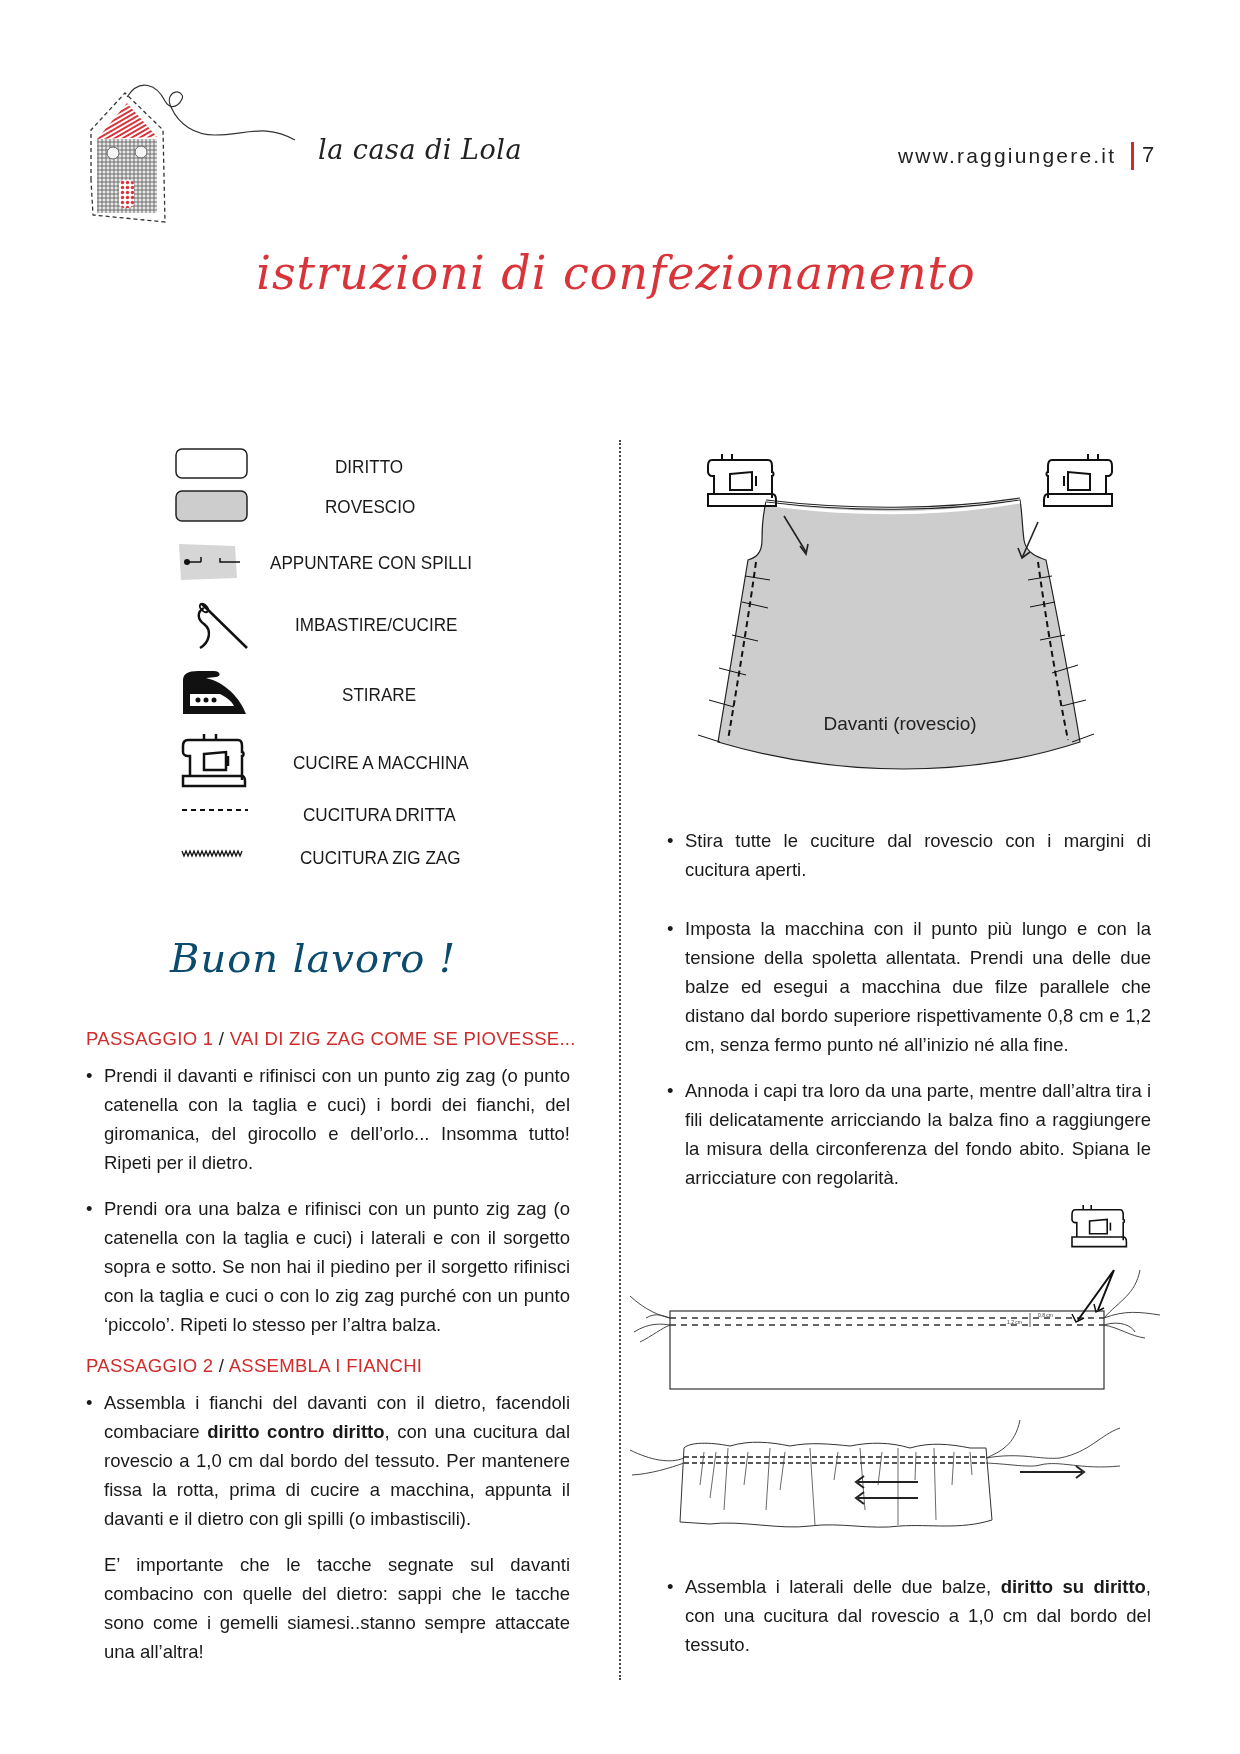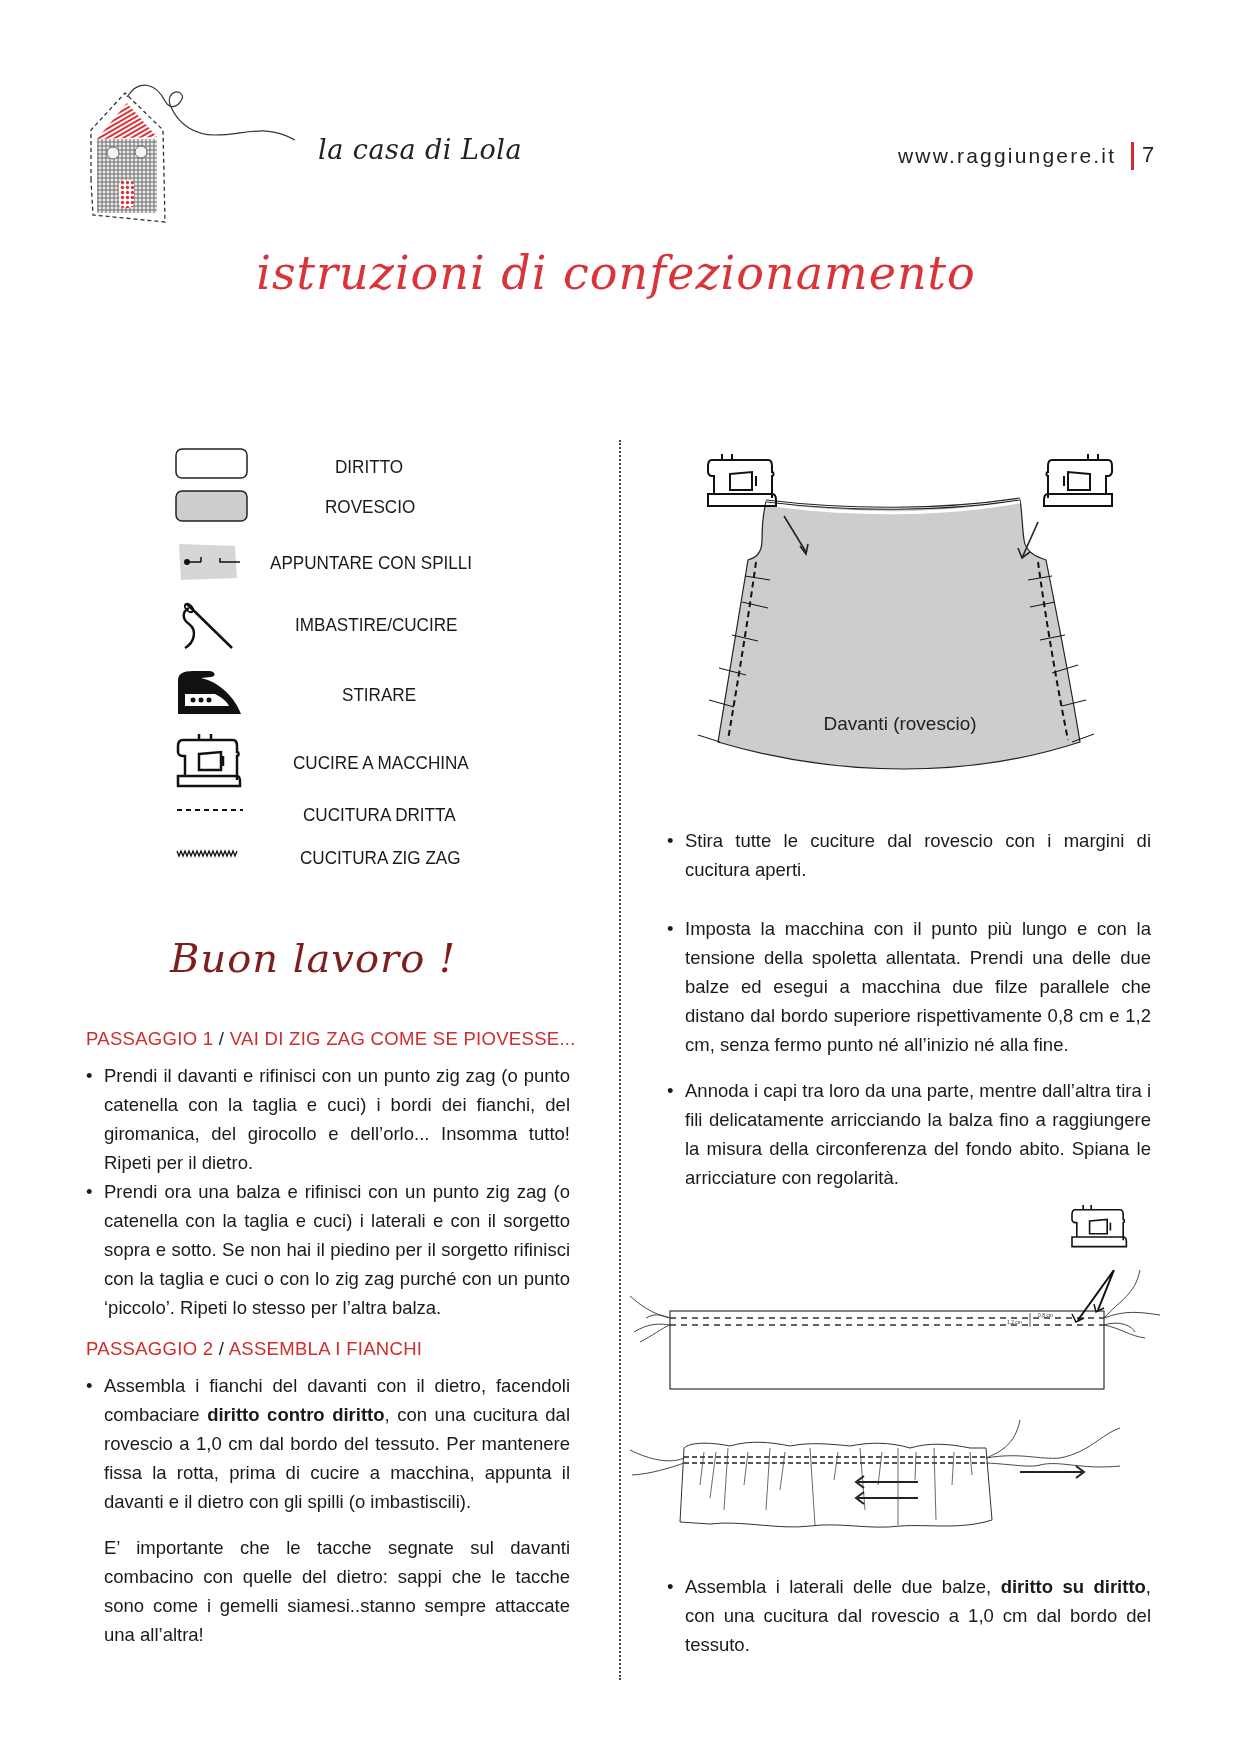--- a/index.html
+++ b/index.html
@@ -9,25 +9,25 @@
   
   #logo { left: 85px; top: 85px; width: 480px; height: 140px; }
   .brand-text { left: 318px; top: 134px; font-family: "DejaVu Serif", serif; font-style: italic; font-size: 27px; color: #222; letter-spacing: 0.5px; }
   .site-url { left: 898px; top: 144px; font-family: "Liberation Sans", sans-serif; font-size: 21px; letter-spacing: 2.2px; color: #222; }
   .page-sep { left: 1131px; top: 142px; width: 3px; height: 28px; background: #d12b2b; }
   .page-num { left: 1142px; top: 142px; font-family: "Liberation Sans", sans-serif; font-size: 22px; color: #222; }
 
   .page-title { left: 0; width: 1232px; top: 246px; text-align: center; font-family: "DejaVu Serif", serif; font-style: italic; font-size: 46px; color: #d9343a; letter-spacing: 1px; font-weight: normal; }
 
   
-  .legend-row { position: absolute; left: 175px; width: 330px; height: 40px; }
+  .legend-row { position: absolute; left: 175px; width: 330px; height: 40px; text-align: right; }
   .legend-icon { position: absolute; left: 0; top: 0; width: 75px; height: 40px; }
   .legend-label { position: absolute; font-family: "Liberation Sans", sans-serif; font-size: 19px; color: #1a1a1a; white-space: nowrap; transform: scaleX(0.9); transform-origin: left center; }
 
-  .buon { left: 170px; top: 935px; font-family: "DejaVu Serif", serif; font-style: italic; font-size: 40px; color: #7f1d1d; letter-spacing: 1px; }
+  .buon { left: 170px; top: 935px; font-family: "DejaVu Serif", serif; font-style: italic; font-size: 40px; color: #0c4a6e; letter-spacing: 1px; }
 
   
   .col { position: absolute; font-family: "Liberation Sans", sans-serif; font-size: 18.5px; line-height: 29px; color: #1a1a1a; }
   .col p { margin: 0; }
   .step-head { font-family: "Liberation Sans", sans-serif; font-size: 18.5px; color: #d12b2b; letter-spacing: 0.3px; white-space: nowrap; }
   .step-head .slash { color: #222; }
   .bullet { position: relative; padding-left: 18px; text-align: justify; }
   .bullet::before { content: "•"; position: absolute; left: 0; top: 0; }
   .para { padding-left: 18px; text-align: justify; }
   b { font-weight: bold; }
@@ -155,21 +155,21 @@
 <div class="abs buon">Buon lavoro !</div>
 
 <div class="col" style="left:86px;top:1024px;width:484px;">
   <div class="step-head">
     <span>PASSAGGIO 1</span>
     <span class="slash">/</span>
     <span>VAI DI ZIG ZAG COME SE PIOVESSE...</span>
   </div>
   <div style="margin-top:8px;">
     <p class="bullet"><span>Prendi il davanti e rifinisci con un punto zig zag (o punto catenella con la taglia e cuci) i bordi dei fianchi, del giromanica, del girocollo e dell’orlo... Insomma tutto! Ripeti per il dietro.</span></p>
-    <p class="bullet" style="margin-top:0;"><span>Prendi ora una balza e rifinisci con un punto zig zag (o catenella con la taglia e cuci) i laterali e con il sorgetto sopra e sotto. Se non hai il piedino per il sorgetto rifinisci con la taglia e cuci o con lo zig zag purché con un punto ‘piccolo’. Ripeti lo stesso per l’altra balza.</span></p>
+    <p class="bullet" style="margin-top:17px;"><span>Prendi ora una balza e rifinisci con un punto zig zag (o catenella con la taglia e cuci) i laterali e con il sorgetto sopra e sotto. Se non hai il piedino per il sorgetto rifinisci con la taglia e cuci o con lo zig zag purché con un punto ‘piccolo’. Ripeti lo stesso per l’altra balza.</span></p>
   </div>
   <div class="step-head" style="margin-top:12px;">
     <span>PASSAGGIO 2</span>
     <span class="slash">/</span>
     <span>ASSEMBLA I FIANCHI</span>
   </div>
   <div style="margin-top:8px;">
     <p class="bullet"><span>Assembla i fianchi del davanti con il dietro, facendoli combaciare </span><b>diritto contro diritto</b><span>, con una cucitura dal rovescio a 1,0 cm dal bordo del tessuto. Per mantenere fissa la rotta, prima di cucire a macchina, appunta il davanti e il dietro con gli spilli (o imbastiscili).</span></p>
     <p class="para" style="margin-top:17px;"><span>E’ importante che le tacche segnate sul davanti combacino con quelle del dietro: sappi che le tacche sono come i gemelli siamesi..stanno sempre attaccate una all’altra!</span></p>
   </div>

